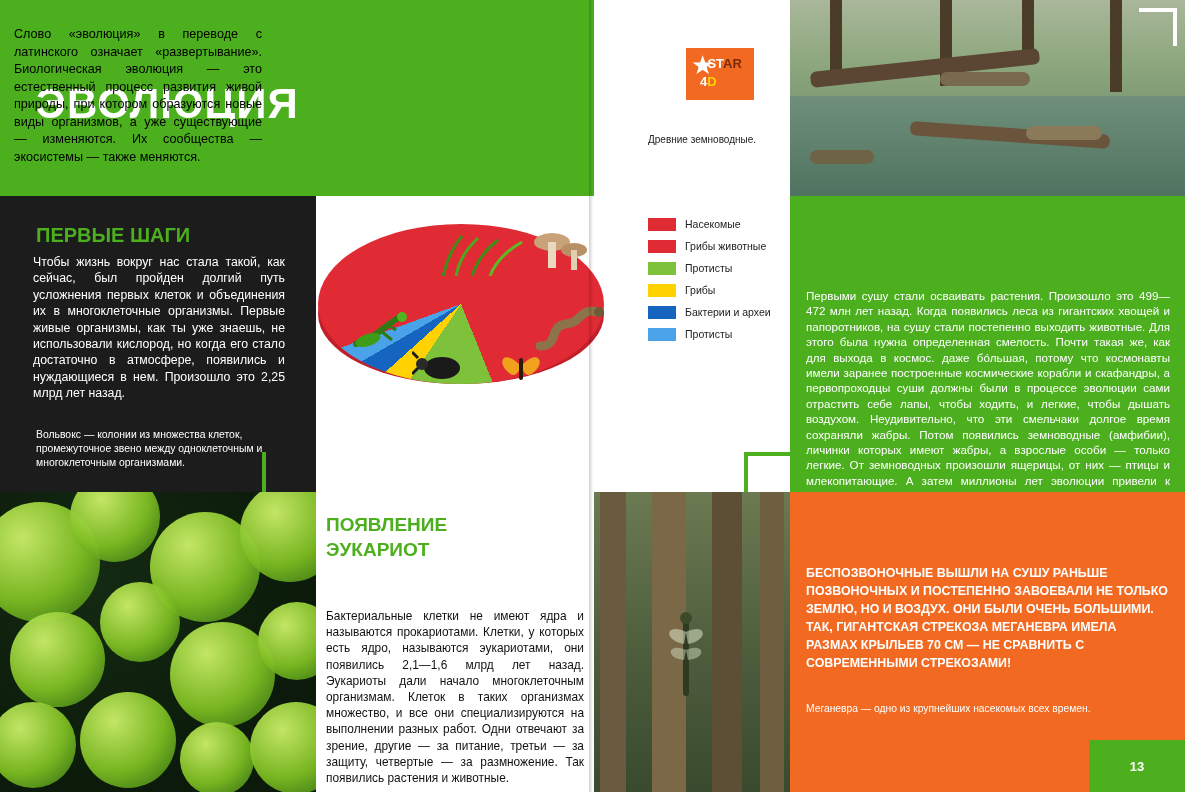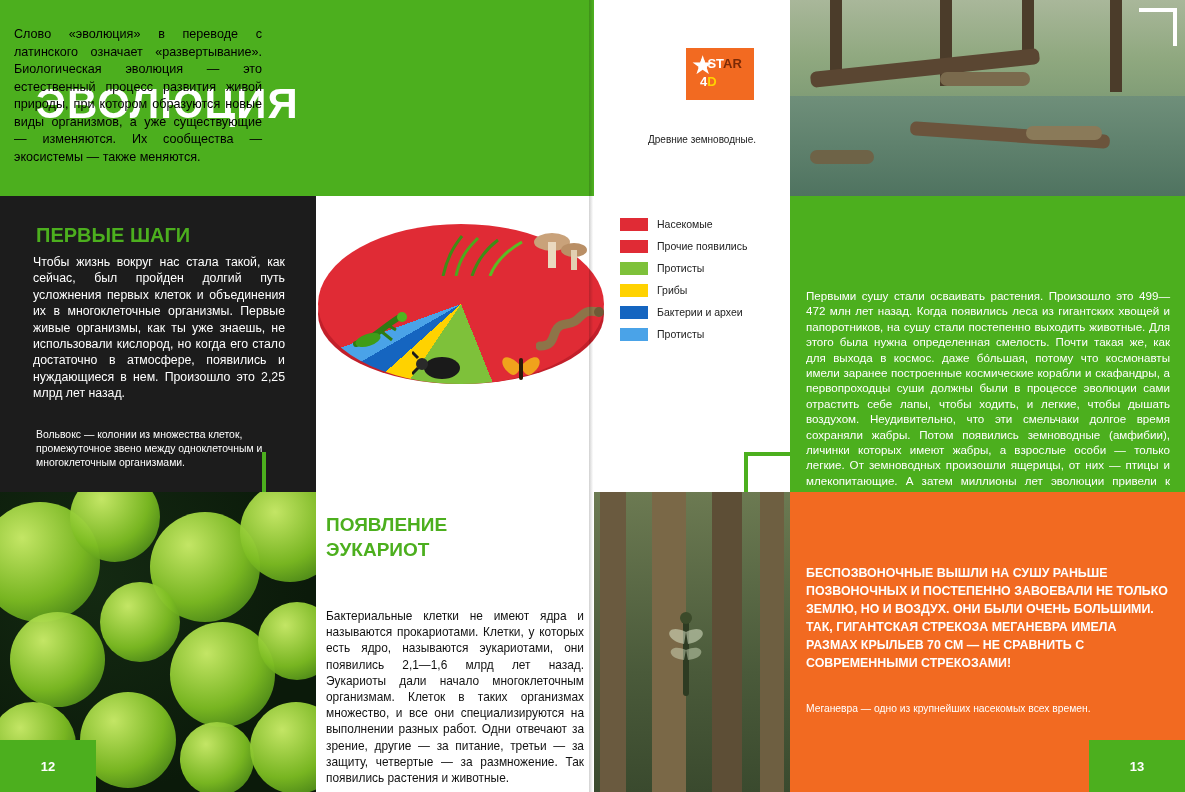--- a/index.html
+++ b/index.html
@@ -92,21 +92,21 @@
     position:absolute;left:0;top:20px;width:286px;height:140px;border-radius:50%;
     background:#c21f2a;
   }
   .bug1{position:absolute;left:34px;top:86px;width:66px;height:40px;}
   .bug2{position:absolute;left:94px;top:126px;width:56px;height:32px;}
   .bug3{position:absolute;left:176px;top:122px;width:54px;height:40px;}
   .grass{position:absolute;left:120px;top:10px;width:90px;height:42px;}
   .mushroom{position:absolute;left:214px;top:4px;width:56px;height:46px;}
   .snake{position:absolute;left:218px;top:78px;width:70px;height:50px;}
 
-  .legend{position:absolute;left:620px;top:218px;width:150px;}
+  .legend{position:absolute;left:648px;top:218px;width:150px;}
   .legend-row{display:flex;align-items:flex-start;margin-bottom:9px;}
   .legend-sw{width:28px;height:13px;margin-right:9px;flex:0 0 auto;}
   .legend-lbl{font-size:10.5px;color:#222;line-height:12.5px;}
   .kislorod{
     position:absolute;left:648px;top:378px;width:150px;color:#ffffff;font-size:10.6px;line-height:14.5px;
   }
 
   
   .right-green{position:absolute;left:790px;top:196px;width:395px;height:296px;background:#4caf1e;}
   .right-green-title{
@@ -249,21 +249,21 @@
     </div>
   </div>
 
   <div class="legend">
     <div class="legend-row">
       <div class="legend-sw" style="background:#e02b35"></div>
       <div class="legend-lbl">Насекомые</div>
     </div>
     <div class="legend-row">
       <div class="legend-sw" style="background:#e02b35"></div>
-      <div class="legend-lbl">Прочие появились</div>
+      <div class="legend-lbl">Грибы животные</div>
     </div>
     <div class="legend-row">
       <div class="legend-sw" style="background:#7ec13a"></div>
       <div class="legend-lbl">Протисты</div>
     </div>
     <div class="legend-row">
       <div class="legend-sw" style="background:#ffd200"></div>
       <div class="legend-lbl">Грибы</div>
     </div>
     <div class="legend-row">
@@ -316,17 +316,16 @@
       <path d="M26 40 C44 32 48 48 28 50Z" fill="rgba(220,230,200,.45)"></path>
       <circle cx="26" cy="8" r="6" fill="#3c4a2a"></circle>
     </svg>
   </div>
 
   <div class="orange"></div>
   <div class="orange-text">БЕСПОЗВОНОЧНЫЕ ВЫШЛИ НА СУШУ РАНЬШЕ ПОЗВОНОЧНЫХ И ПОСТЕПЕННО ЗАВОЕВАЛИ НЕ ТОЛЬКО ЗЕМЛЮ, НО И ВОЗДУХ. ОНИ БЫЛИ ОЧЕНЬ БОЛЬШИМИ. ТАК, ГИГАНТСКАЯ СТРЕКОЗА МЕГАНЕВРА ИМЕЛА РАЗМАХ КРЫЛЬЕВ 70 СМ — НЕ СРАВНИТЬ С СОВРЕМЕННЫМИ СТРЕКОЗАМИ!</div>
   <div class="meganevra">Меганевра — одно из крупнейших насекомых всех времен.</div>
   <div class="hook-5"></div>
 
-  <div class="pg-left">12</div>
   <div class="pg-right">13</div>
 
   <div class="spine"></div>
 </div>
 
 </body></html>

